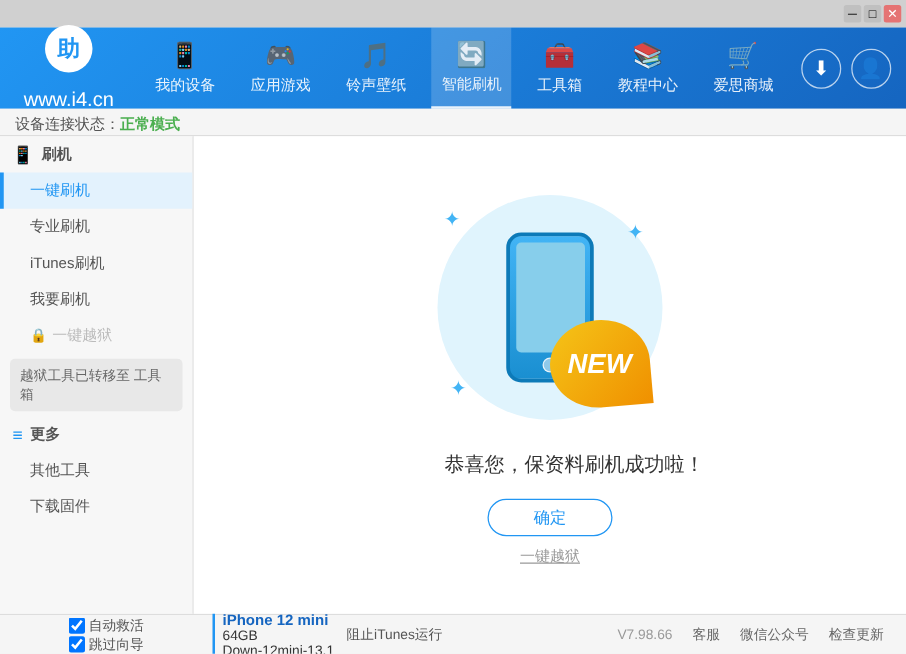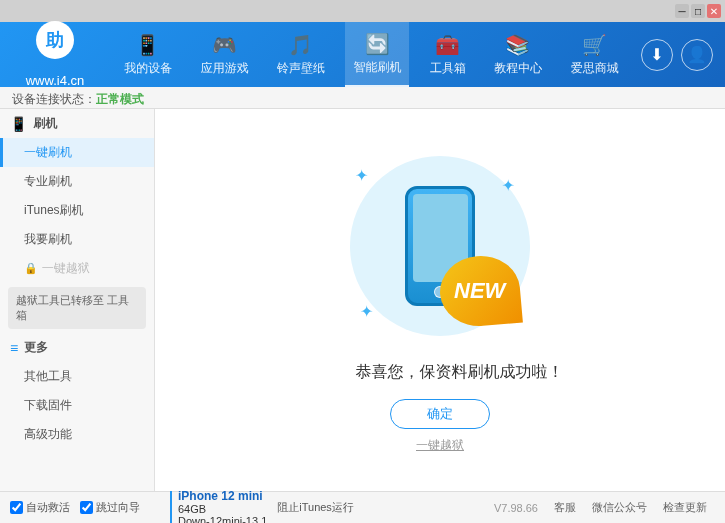--- a/index.html
+++ b/index.html
@@ -38,21 +38,21 @@
       justify-content: center;
       padding: 8px;
     }
     .logo-circle {
       width: 38px; height: 38px;
       background: white;
       border-radius: 50%;
       display: flex; align-items: center; justify-content: center;
       font-size: 18px; color: #2196f3; font-weight: bold;
     }
-    .logo-text { color: white; font-size: 13px; margin-top: 14px; text-align: right; }
+    .logo-text { color: white; font-size: 16px; margin-top: 14px; text-align: right; }
     .nav-items {
       display: flex;
       flex: 1;
       justify-content: space-around;
       align-items: center;
       height: 100%;
     }
     .nav-item {
       display: flex;
       flex-direction: column;
@@ -266,20 +266,21 @@
       background: #f5f5f5;
       border-top: 1px solid #ddd;
       display: flex;
       align-items: center;
       padding: 0 10px;
     }
     .bottom-left {
       display: flex;
       align-items: center;
       width: 160px;
+      flex-direction: column;
     }
     .checkbox-item {
       display: flex;
       align-items: center;
       margin-right: 10px;
       cursor: pointer;
       font-size: 11px;
       color: #555;
     }
     .checkbox-item input { margin-right: 3px; }
@@ -392,23 +393,20 @@
     </div>
     <div class="sidebar-section-header">
       <span class="icon">≡</span>
       <span>更多</span>
     </div>
     <div class="sidebar-item">
       <span>其他工具</span>
     </div>
     <div class="sidebar-item">
       <span>下载固件</span>
-    </div>
-    <div class="sidebar-item">
-      <span>高级功能</span>
     </div>
   </div>
 
   <div class="content-area">
     <div class="success-content">
 
       <div class="phone-illustration">
         <div class="phone-bg-circle"></div>
         <span class="sparkle sparkle-1">✦</span>
         <span class="sparkle sparkle-2">✦</span>

